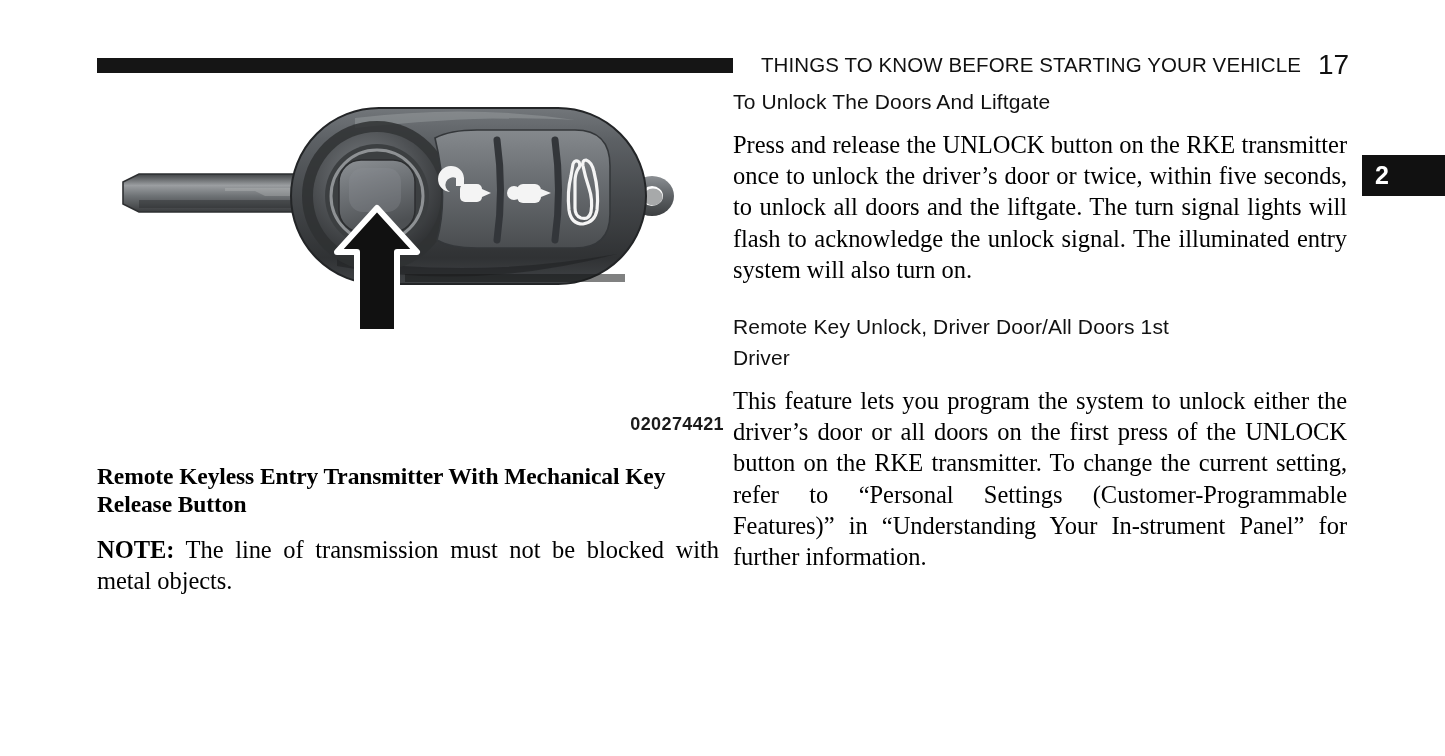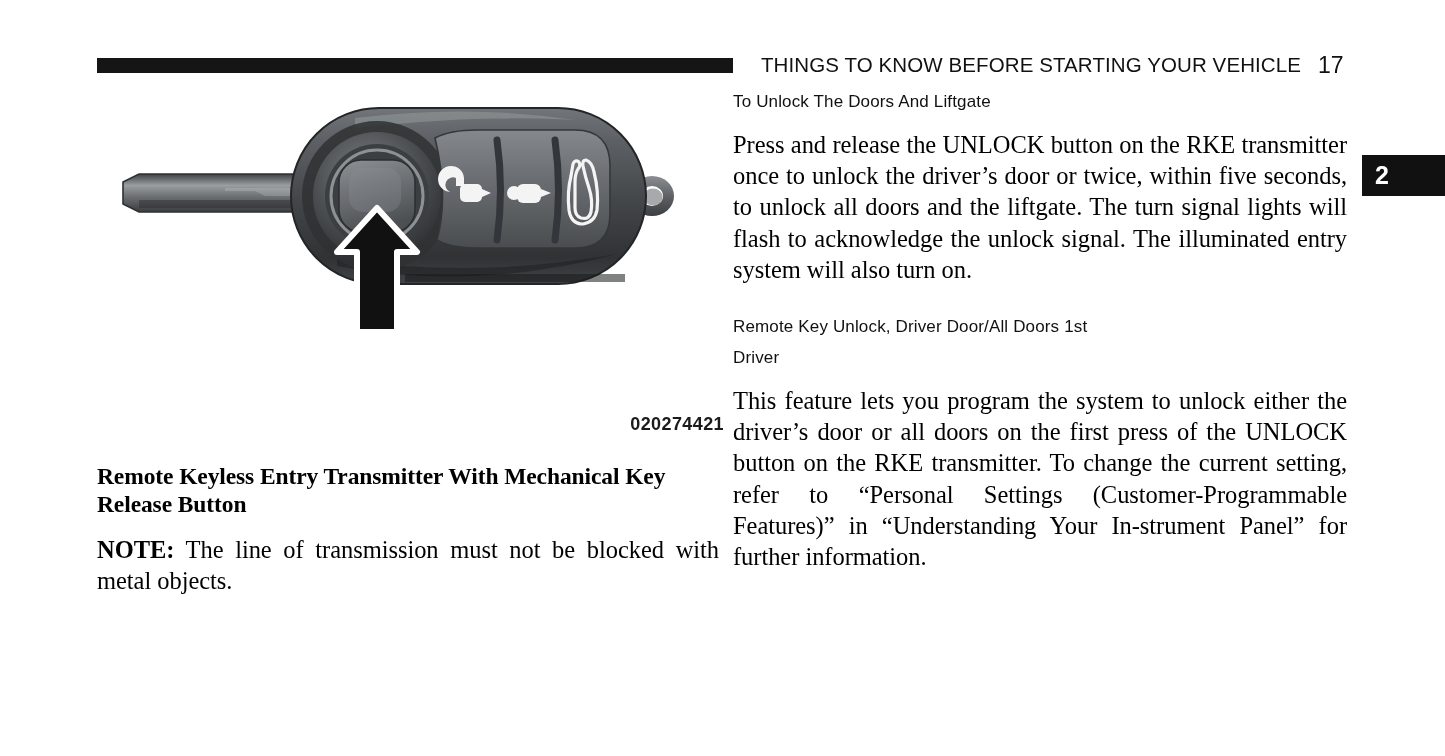--- a/index.html
+++ b/index.html
@@ -45,21 +45,21 @@
   .header-title {
     font-family: "Liberation Sans", "DejaVu Sans", sans-serif;
     font-size: 20.5px;
     letter-spacing: 0.1px;
     white-space: nowrap;
     margin-left: 28px;
     color: #111;
   }
   .header-pagenum {
     font-family: "Liberation Sans", "DejaVu Sans", sans-serif;
-    font-size: 23px;
+    font-size: 28px;
     margin-left: 17px;
     color: #111;
   }
 
   
   .chapter-tab {
     position: absolute;
     left: 1362px;
     top: 155px;
     width: 83px;
@@ -124,21 +124,21 @@
     text-justify: inter-word;
     margin-top: 16px;
     letter-spacing: -0.05px;
   }
   .body-par.first { margin-top: 4px; }
   .body-par b { font-weight: 700; }
 
   
   .head {
     font-family: "Liberation Sans", "DejaVu Sans", sans-serif;
-    font-size: 17px;
+    font-size: 21px;
     line-height: 31px;
     font-weight: 400;
     color: #111;
     letter-spacing: 0.15px;
   }
   .head.h-top { margin-bottom: 12px; }
   .head.h-mid { margin-top: 26px; margin-bottom: 12px; }
 </style>
 </head>
 <body>

